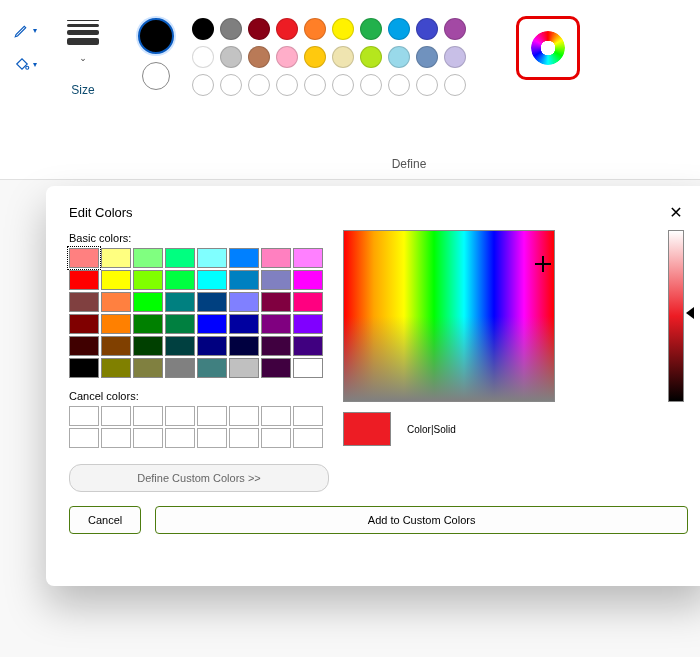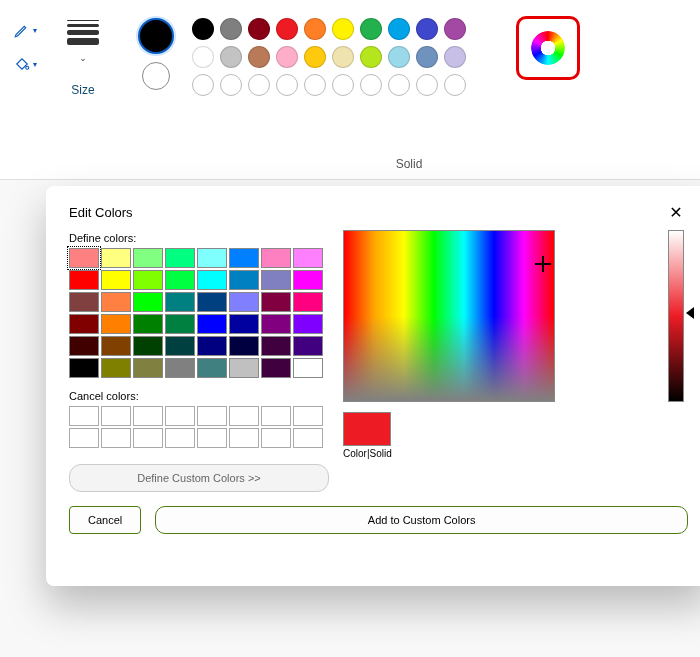--- a/index.html
+++ b/index.html
@@ -54,31 +54,31 @@
  linear-gradient(to right, red,orange,yellow,lime,cyan,blue,magenta,red);
  border:1px solid #888;}
 .crosshair { position:absolute; top:28px; right:6px; width:10px; height:10px; }
 .crosshair::before,.crosshair::after{content:"";position:absolute;background:#000;}
 .crosshair::before{left:4px;top:-3px;width:2px;height:16px;}
 .crosshair::after{top:4px;left:-3px;height:2px;width:16px;}
 .lum-bar { position:absolute; right:4px; top:0; width:16px; height:172px; border:1px solid #888; background: linear-gradient(to bottom,#fff,#ed1c24,#000);}
 .lum-arrow { position:absolute; right:-6px; top:77px; width:0;height:0;border-top:6px solid transparent;border-bottom:6px solid transparent;border-right:8px solid #000;}
 
 .cs { display:flex; align-items:flex-end; gap:10px; margin-top:10px;}
-.color-solid { display:flex; flex-direction:column; align-items:center; gap:2px;}
+.color-solid { display:flex; flex-direction:row; align-items:center; gap:16px;}
 .color-solid .box { width:48px; height:34px; background:#ed1c24; border:1px solid #888;}
 .color-solid .lab { font-size:10px;}
 .nums { display:grid; grid-template-columns:auto 38px auto 38px; gap:4px 8px; align-items:center; font-size:11px;}
 .nums input { width:36px; height:18px; border:1px solid #888; font-size:11px; text-align:left; padding-left:2px;}
 .nums .rl { text-align:right;}
 
 .dlg-foot { display:flex; gap:14px; margin-top:14px;}
 .btn { height:28px; border:1px solid #4d7c0f; background:#fdfdfd; border-radius:4px; font-size:11px; padding:0 18px;}
 .btn.ok { border:1px solid #0a5bbf; color:#0a5bbf; padding:0 28px;}
-.btn.add { flex:1;border-radius:10px;}
+.btn.add { flex:1;}
 </style>
 </head>
 <body>
 
 <div class="ribbon">
   <div class="tool-col">
     <div class="tool-btn">
       <svg viewBox="0 0 24 24">
           <path d="M3 21l3-1 11-11-2-2L4 18l-1 3z"></path>
         </svg>
@@ -147,32 +147,32 @@
             <div class="sw empty"></div>
             <div class="sw empty"></div>
           </div>
       </div>
     </div>
     <div class="edit-chip">
       <div class="wheel">
           <span class="wheel-plus">+</span>
         </div>
     </div>
-    <div class="colors-label">Solid</div>
+    <div class="colors-label">Define</div>
   </div>
 </div>
 
 <div class="dialog">
   <div class="dlg-head">
     <div class="dlg-title">Edit Colors</div>
     <div class="close">✕</div>
   </div>
   <div class="dlg-body">
     <div class="left-pane">
-      <div class="sec-label">Define colors:</div>
+      <div class="sec-label">Basic colors:</div>
       <div class="basic-grid" id="basicGrid">
           <div class="b-row">
             <div class="bc sel" style="background: rgb(255, 128, 128);"></div>
             <div class="bc" style="background: rgb(255, 255, 128);"></div>
             <div class="bc" style="background: rgb(128, 255, 128);"></div>
             <div class="bc" style="background: rgb(0, 255, 128);"></div>
             <div class="bc" style="background: rgb(128, 255, 255);"></div>
             <div class="bc" style="background: rgb(0, 128, 255);"></div>
             <div class="bc" style="background: rgb(255, 128, 192);"></div>
             <div class="bc" style="background: rgb(255, 128, 255);"></div>

